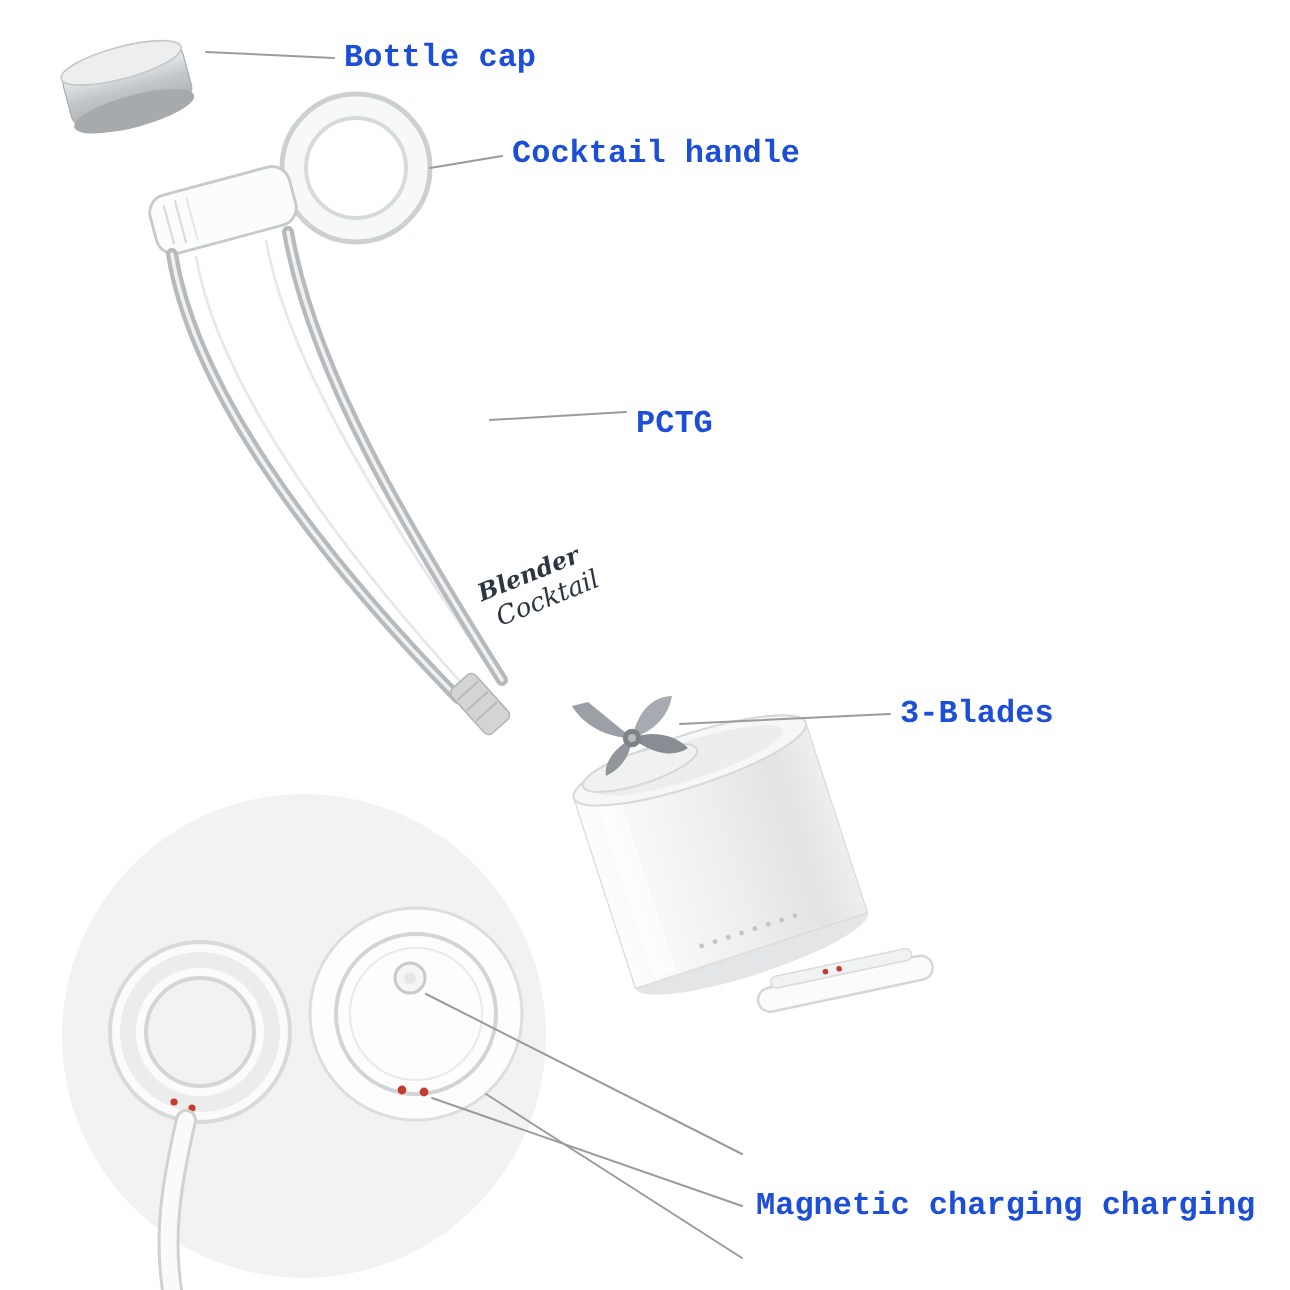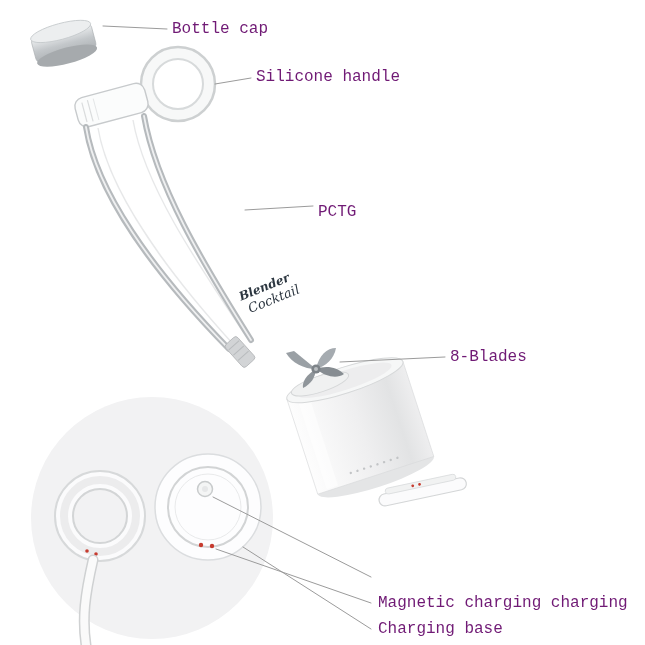--- a/index.html
+++ b/index.html
@@ -2,22 +2,22 @@
 <html><head>
 <meta charset="utf-8">
 <style>
   html,body{margin:0;padding:0;background:#ffffff;}
   .stage{
     position:relative;width:645px;height:645px;background:#ffffff;overflow:hidden;
     font-family:"Liberation Mono","DejaVu Sans Mono",monospace;
   }
   .stage svg{position:absolute;left:0;top:0;}
   .label{
-    position:absolute;font-weight:400;font-size:16px;line-height:19px;
-    color:#701a75;white-space:nowrap;letter-spacing:0;
+    position:absolute;font-weight:700;font-size:16px;line-height:19px;
+    color:#1d4ed8;white-space:nowrap;letter-spacing:0;
   }
   .logo-text{font-family:"DejaVu Serif","Liberation Serif",serif;font-style:italic;fill:#2c3640;}
 </style>
 </head>
 <body>
 
 <div class="stage">
 
   <svg width="645" height="645" viewBox="0 0 645 645">
     <defs>
@@ -137,19 +137,18 @@
       <path d="M251 78 L215 84"></path>
       <path d="M313 206 L245 210"></path>
       <path d="M445 357 L340 362"></path>
       <path d="M213 497 L371 577"></path>
       <path d="M216 549 L371 603"></path>
       <path d="M243 547 L371 629"></path>
     </g>
   </svg>
 
   <div class="label" style="left:172px;top:20px">Bottle cap</div>
-  <div class="label" style="left:256px;top:68px">Silicone handle</div>
+  <div class="label" style="left:256px;top:68px">Cocktail handle</div>
   <div class="label" style="left:318px;top:203px">PCTG</div>
-  <div class="label" style="left:450px;top:348px">8-Blades</div>
+  <div class="label" style="left:450px;top:348px">3-Blades</div>
   <div class="label" style="left:378px;top:594px">Magnetic charging charging</div>
-  <div class="label" style="left:378px;top:620px">Charging base</div>
 
 </div>
 
 </body></html>

